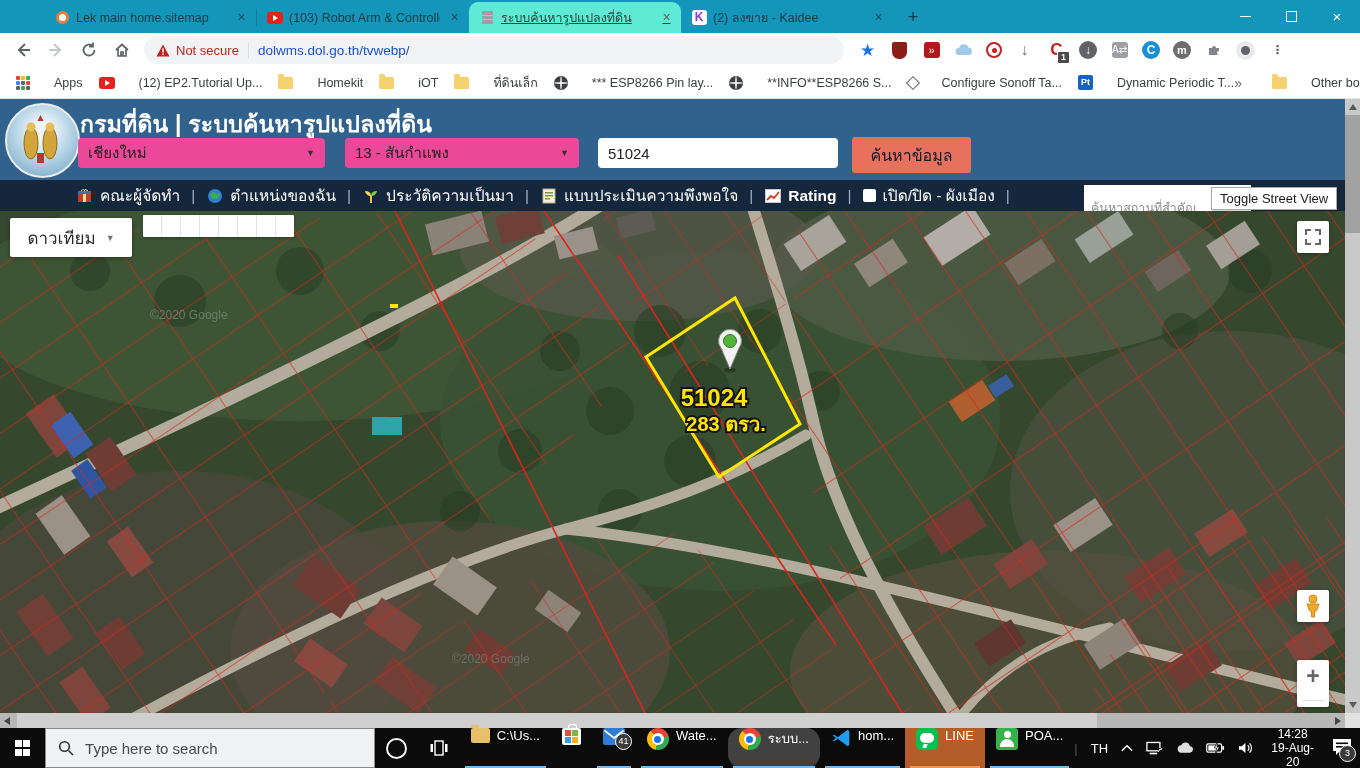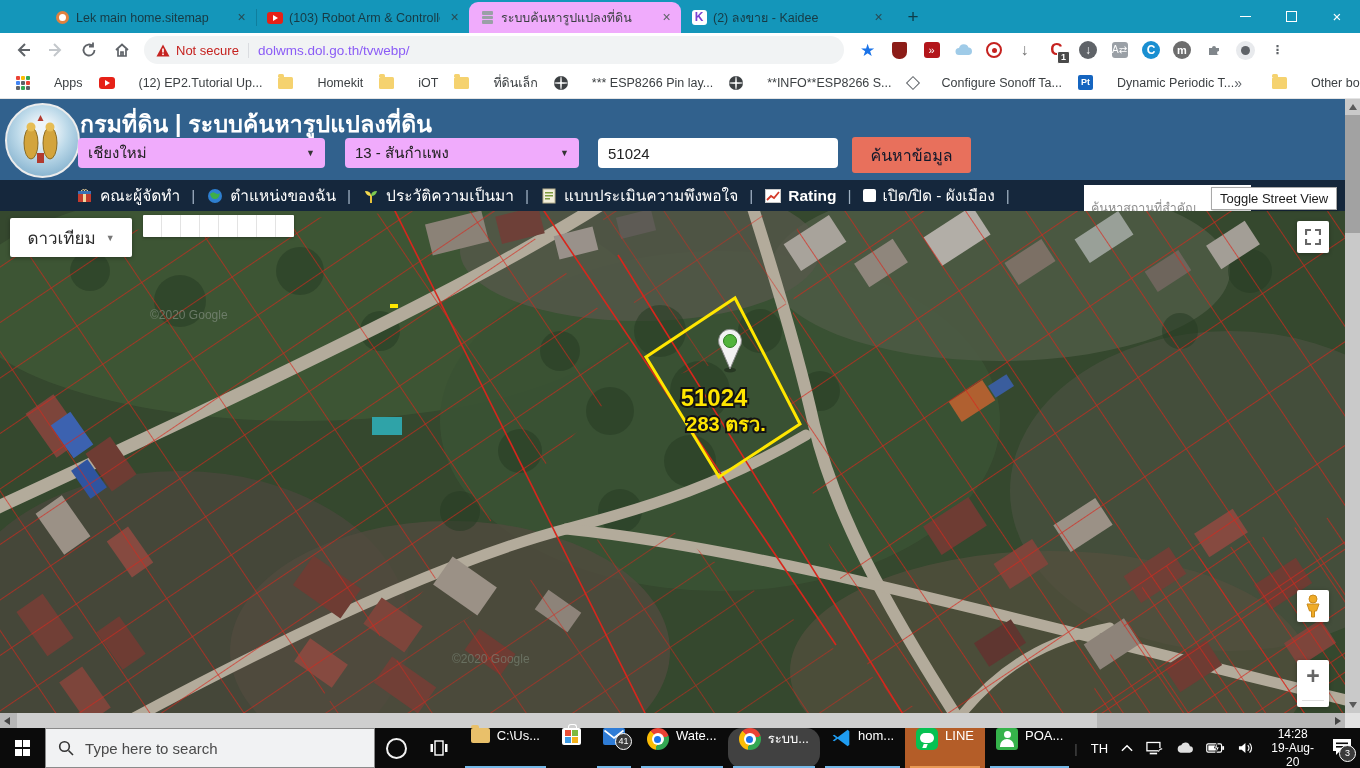--- a/index.html
+++ b/index.html
@@ -3,21 +3,21 @@
 <meta charset="utf-8">
 <style>
   html,body{margin:0;padding:0;}
   body{width:1360px;height:768px;overflow:hidden;position:relative;background:#fff;
        font-family:"Liberation Sans","DejaVu Sans",sans-serif;-webkit-font-smoothing:antialiased;}
   
   .tabbar{position:absolute;top:0;left:0;width:1360px;height:33px;background:#1496ba;display:flex;align-items:flex-end;}
   .tab{height:31px;width:212px;box-sizing:border-box;display:flex;align-items:center;padding:0 6px 0 10px;
        color:#173a44;font-size:12.5px;}
   .tab .ttl{flex:1;white-space:nowrap;overflow:hidden;text-overflow:clip;margin:0 6px;}
-  .tab.active{background:#f0abfc;border-radius:9px 9px 0 0;color:#3c4043;}
+  .tab.active{background:#5eead4;border-radius:9px 9px 0 0;color:#3c4043;text-decoration:underline;}
   .tab-x{width:17px;height:17px;line-height:16px;text-align:center;border-radius:50%;font-size:14px;color:#274b54;flex:0 0 17px;}
   .tab.active .tab-x{color:#5f6368;}
   .tabsep{width:1px;height:17px;background:#0f7e9d;margin:0 0 7px 0;flex:0 0 1px;}
   .fav{width:16px;height:16px;flex:0 0 16px;display:inline-flex;align-items:center;justify-content:center;}
   .fav-site{width:13px;height:13px;border-radius:50%;border:3px solid #e0813f;background:#fff;box-sizing:border-box;}
   .fav-yt{width:16px;height:12px;background:#e62117;border-radius:3px;position:relative;}
   .fav-yt::after{content:"";position:absolute;left:6px;top:3px;border-left:5px solid #fff;border-top:3px solid transparent;border-bottom:3px solid transparent;}
   .fav-dol{display:flex;flex-direction:column;gap:1px;}
   .fav-dol i{width:11px;height:3.5px;background:#9aa0a6;border-radius:1px;display:block;}
   .fav-k{width:15px;height:15px;background:#fff;border-radius:3px;color:#7b42d1;font-weight:bold;font-size:12px;line-height:15px;text-align:center;}
@@ -25,21 +25,21 @@
   .wctl{margin-left:auto;display:flex;height:33px;}
   .wbtn{width:46px;height:33px;display:flex;align-items:center;justify-content:center;color:#fff;font-size:15px;}
   .minbar{width:11px;height:1.5px;background:#fff;display:block;}
   .maxbox{width:9px;height:9px;border:1.2px solid #fff;display:block;}
   
   .addrbar{position:absolute;top:33px;left:0;width:1360px;height:34px;background:#fff;display:flex;align-items:center;}
   .navic{width:20px;height:20px;margin-left:13px;display:flex;align-items:center;justify-content:center;}
   .omnibox{margin-left:12px;width:700px;height:28px;background:#f1f3f4;border-radius:14px;display:flex;align-items:center;padding:0 12px;box-sizing:border-box;}
   .nslbl{color:#c5221f;font-size:13px;margin-left:6px;}
   .omdiv{width:1px;height:15px;background:#dadce0;margin:0 9px;}
-  .url{color:#8b5cf6;font-size:13.5px;text-align:right;}
+  .url{color:#1d4ed8;font-size:13.5px;text-align:right;}
   .extrow{display:flex;align-items:center;gap:13px;margin-left:14px;}
   .ext{width:19px;height:19px;display:flex;align-items:center;justify-content:center;position:relative;font-size:12px;}
   .ext .bdg{position:absolute;right:-4px;bottom:-4px;background:#4a4a4a;color:#fff;font-size:9px;min-width:11px;height:11px;line-height:11px;border-radius:2px;text-align:center;border:1px solid #fff;}
   .cir{border-radius:50%;display:flex;align-items:center;justify-content:center;box-sizing:border-box;}
   
   .bookbar{position:absolute;top:67px;left:0;width:1360px;height:32px;background:#fff;border-bottom:1px solid #e4e4e4;box-sizing:border-box;display:flex;align-items:center;color:#3c4043;font-size:12.5px;}
   .bm{display:flex;align-items:center;gap:24px;margin-left:16px;white-space:nowrap;}
   .fold{width:15px;height:12px;background:#f5d26f;border-radius:1.5px;position:relative;display:inline-block;}
   .fold::before{content:"";position:absolute;top:-3px;left:0;width:6px;height:3px;background:#f5d26f;border-radius:1.5px 1.5px 0 0;}
   .glob{width:14px;height:14px;border-radius:50%;background:#3c4043;position:relative;overflow:hidden;}
@@ -52,21 +52,21 @@
   .appsgrid i:nth-child(8){background:#34a853}
   .diam{width:10px;height:10px;border:1.5px solid #5f6368;transform:rotate(45deg);box-sizing:border-box;}
   .ptsq{width:15px;height:15px;background:#1565c0;color:#fff;font-size:9px;font-weight:bold;line-height:15px;text-align:center;border-radius:2px;}
   .bmdiv{width:1px;height:18px;background:#dadce0;margin-left:14px;}
   .chevmore{margin-left:auto;color:#5f6368;font-size:14px;}
   
   .sitehead{position:absolute;top:99px;left:0;width:1360px;height:81px;background:#31618d;}
   .crest{position:absolute;left:5px;top:4px;width:71px;height:71px;border-radius:50%;border:2px solid #ececec;
          background:radial-gradient(circle at 50% 38%,#eef5f9 0 18%,#bcd9e9 45%,#8fb9d3 75%,#6f9cba);overflow:hidden;}
   .pgtitle{position:absolute;left:80px;top:7px;color:#fff;font-size:23px;font-weight:bold;letter-spacing:.2px;}
-  .selbox{position:absolute;height:30px;background:#f0abfc;border-radius:4px;display:flex;align-items:center;
+  .selbox{position:absolute;height:30px;background:#ec4899;border-radius:4px;display:flex;align-items:center;
           font-size:15px;color:#222;padding:0 10px;box-sizing:border-box;justify-content:space-between;}
   .selbox .car{color:#333;font-size:9px;margin-left:8px;}
   .hinput{position:absolute;height:30px;background:#fff;border:none;border-radius:4px;font-size:15px;color:#222;
           padding:0 10px;box-sizing:border-box;font-family:inherit;}
   .searchbtn{position:absolute;left:852px;top:38px;width:119px;height:36px;background:#e8705c;color:#0f172a;border:none;
              border-radius:3px;font-size:16px;font-family:inherit;}
   
   .navbar{position:absolute;top:180px;left:0;width:1360px;height:31px;background:#15273c;display:flex;align-items:center;
           color:#fff;font-size:15.5px;padding-left:76px;box-sizing:border-box;gap:11px;}
   .nitem{display:flex;align-items:center;gap:7px;white-space:nowrap;}

